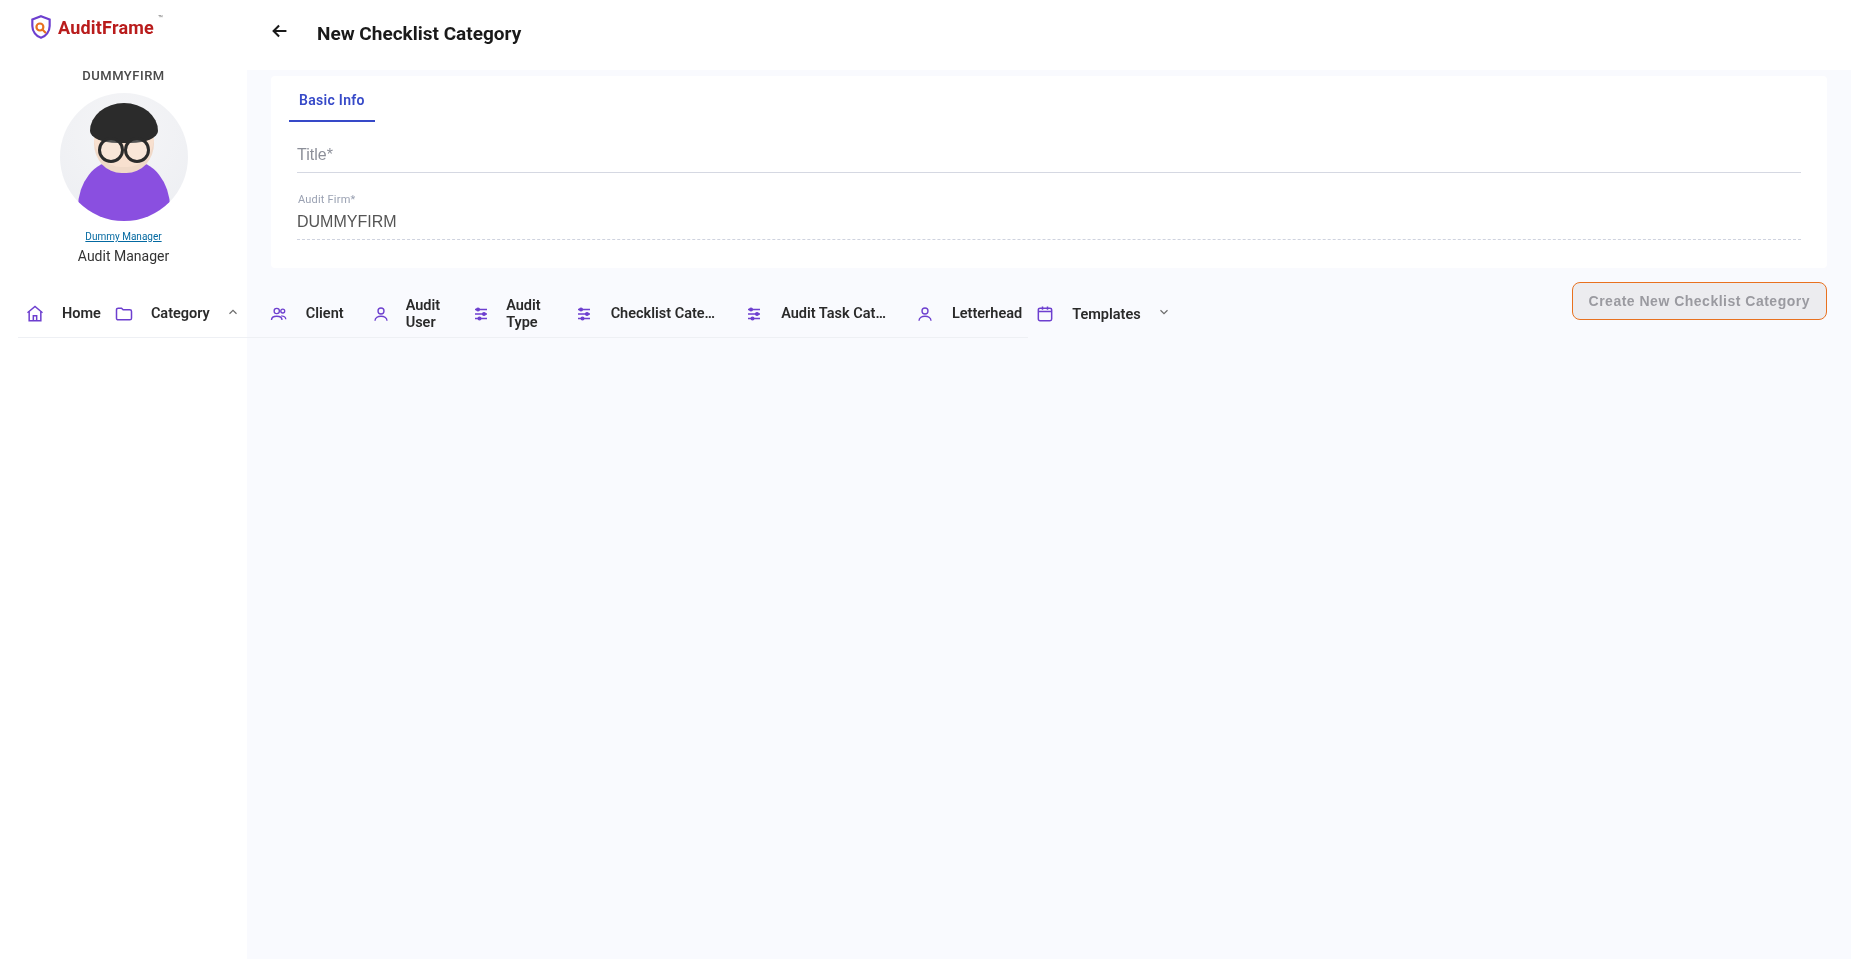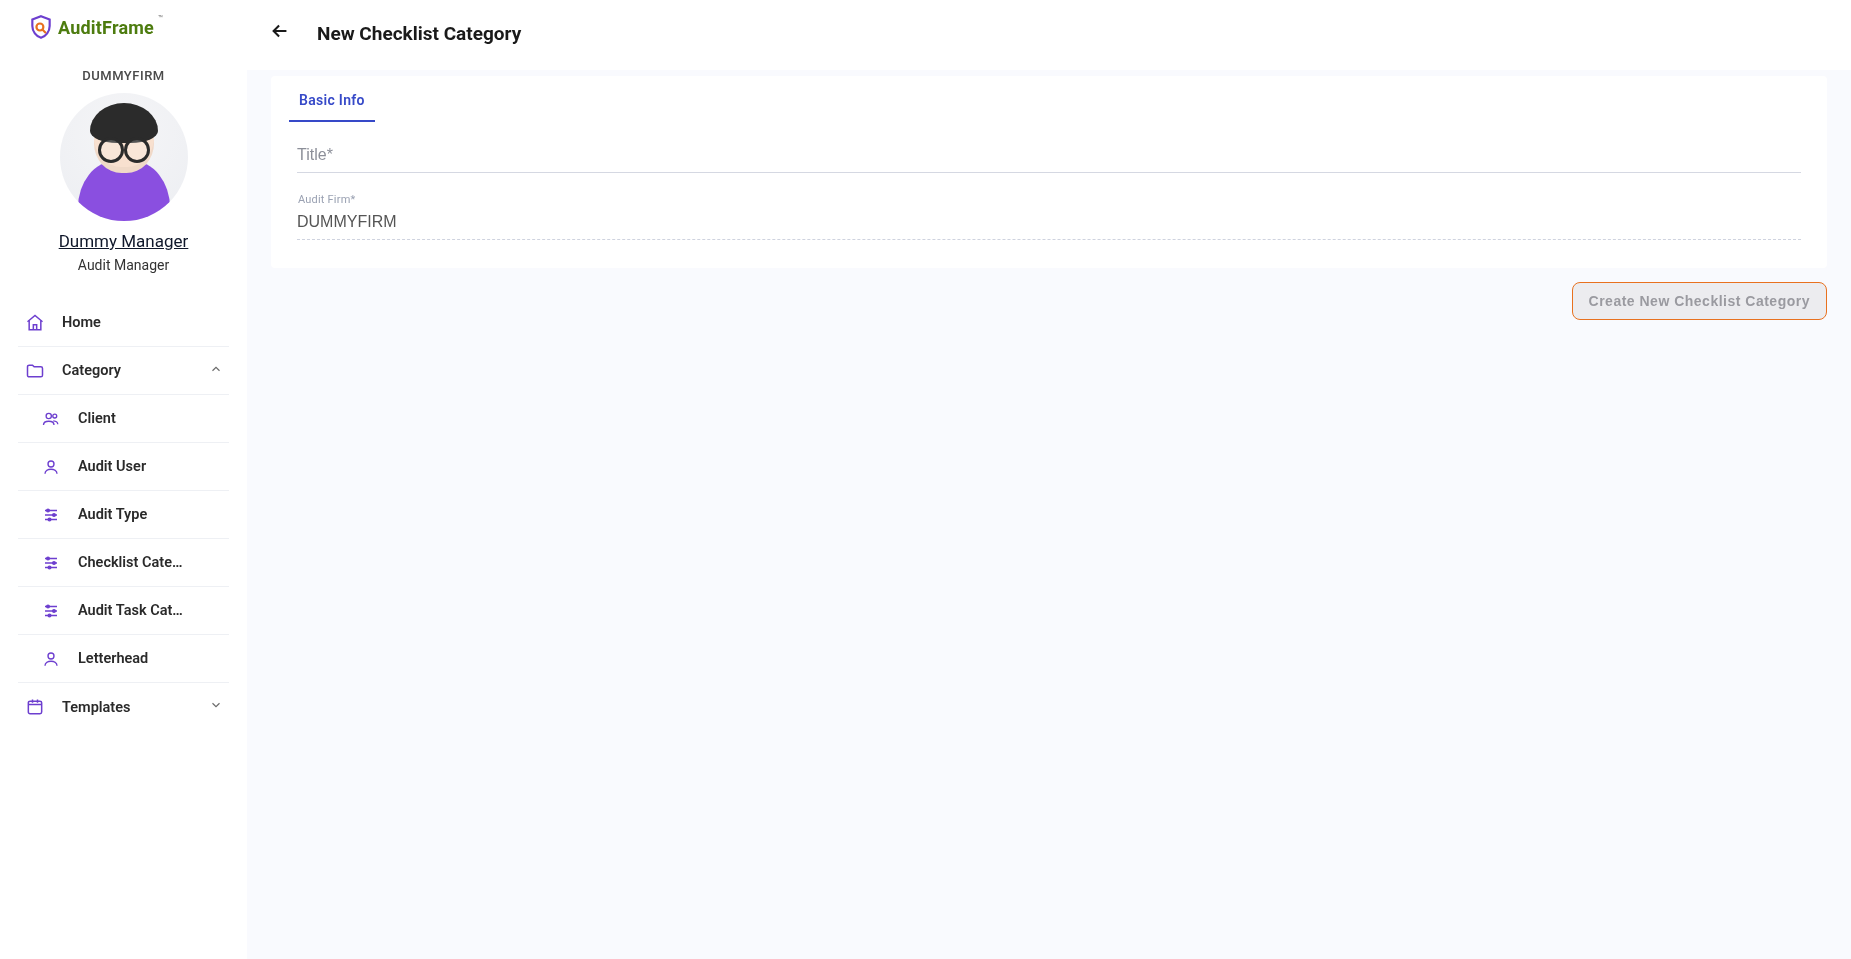--- a/index.html
+++ b/index.html
@@ -31,21 +31,21 @@
     display: flex;
     align-items: center;
     gap: 4px;
     padding: 0 20px 8px 28px;
   }
   .logo-icon svg { display: block; }
   .logo-text {
     font-weight: 700;
     font-size: 18px;
     letter-spacing: 0.2px;
-    color: #4d7c0f;
+    color: #b91c1c;
   }
   .logo-tm {
     font-size: 8px;
     color: #777;
     position: relative;
     top: -9px;
   }
 
   .firm-label {
     text-align: center;
@@ -108,33 +108,33 @@
     top:0;
     width:20px; height:20px;
     border:3px solid #2b2b2b;
     border-radius:50%;
     background:rgba(255,255,255,0.2);
   }
   .avatar .glasses::before{ left:0; }
   .avatar .glasses::after{ right:0; }
 
   .username {
-    font-size: 17px;
-    color: #0f172a;
+    font-size: 10px;
+    color: #0369a1;
     text-decoration: underline;
     padding-top: 4px;
   }
   .userrole {
     font-size: 14px;
     color: #333;
   }
 
   .nav {
     display: flex;
-    flex-direction: column;
+    flex-direction: row;
     padding: 0 18px;
   }
   .nav-item, .nav-sub-item {
     display: flex;
     align-items: center;
     gap: 16px;
     height: 48px;
     font-size: 14.5px;
     color: #2a2a2a;
     font-weight: 600;

